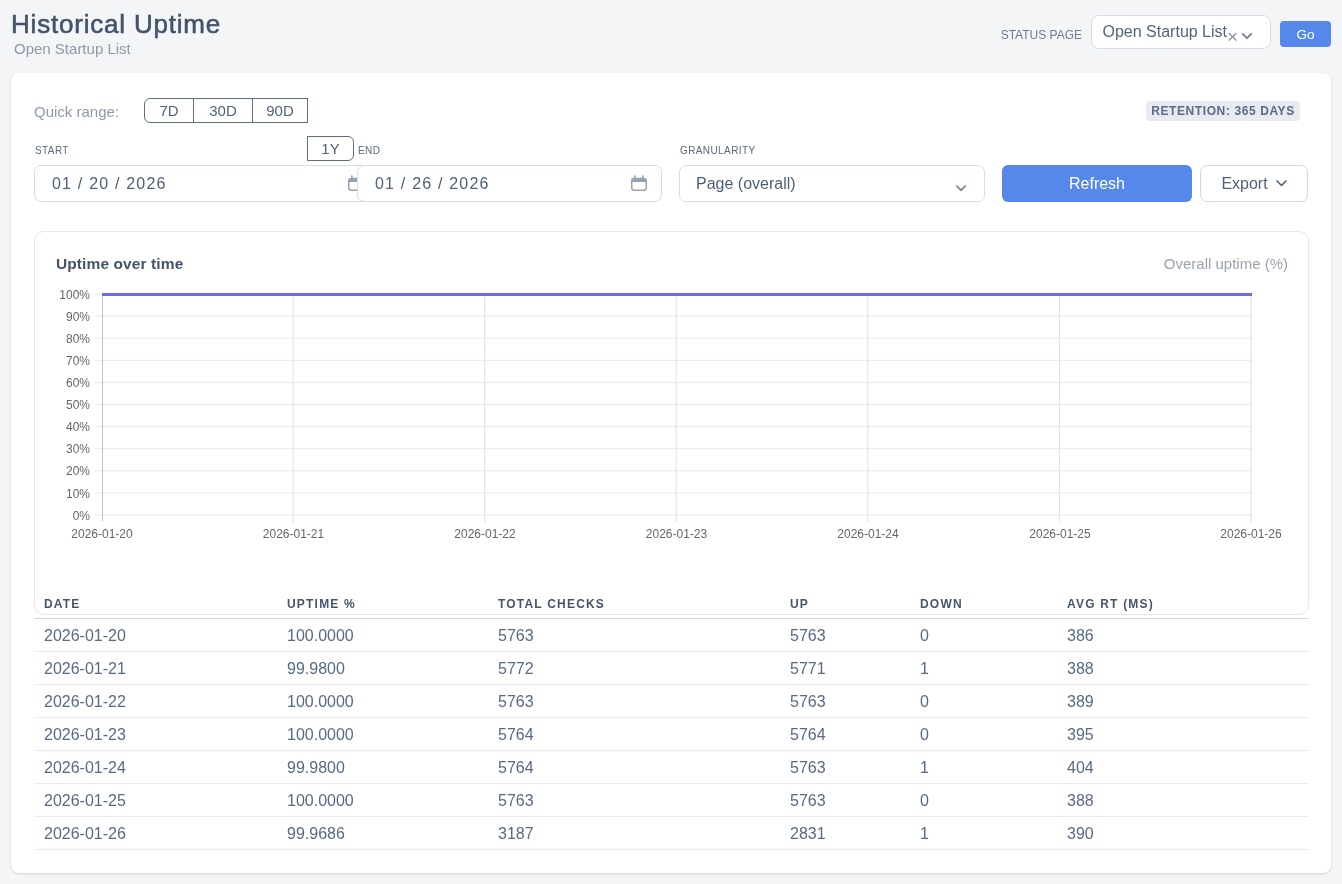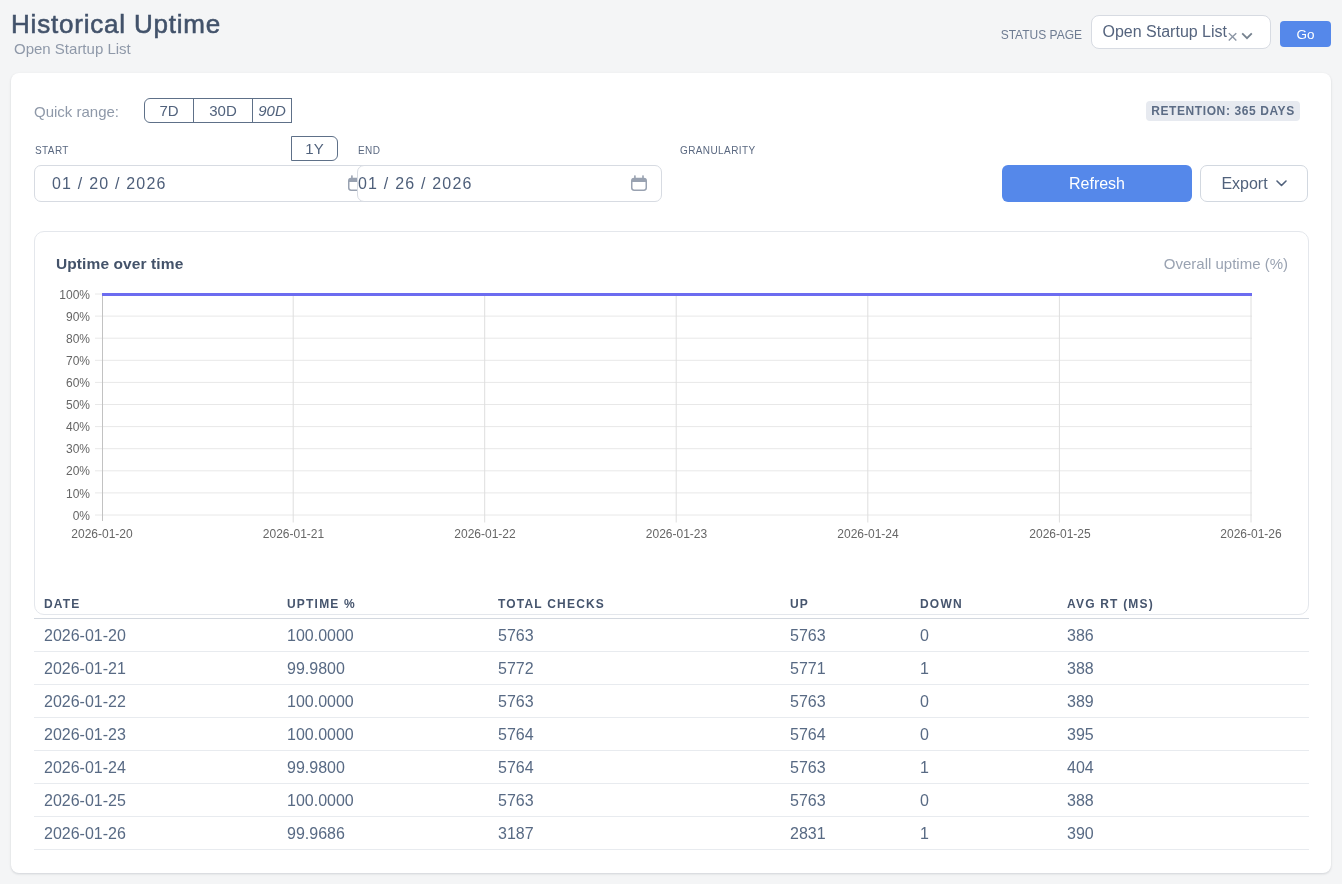--- a/index.html
+++ b/index.html
@@ -10,28 +10,28 @@
 .statuslabel { position:absolute; top:28px; right:260px; font-size:12px; font-weight:400; color:#6e7c92; letter-spacing:0; }
 .pagesel { position:absolute; left:1091px; top:15px; width:180px; height:34px; background:#fff; border:1px solid #d7dbe2; border-radius:8px; display:flex; align-items:center; padding:0 21px 0 10.5px; white-space:nowrap; overflow:hidden; }
 .pagesel .nm { font-size:16px; color:#55647e; }
 .pagesel .x { font-size:19px; color:#8c96a5; margin-left:0; margin-top:9px; }
 .pagesel .chev { margin-left:3px; margin-right:0; display:flex; flex:0 0 auto; margin-top:7px; }
 .gobtn { position:absolute; left:1280px; top:21px; width:51px; height:26px; background:#5588ea; color:#fff; font-size:13.5px; border-radius:4px; display:flex; align-items:center; justify-content:center; }
 .card { position:absolute; left:11px; top:73px; width:1320px; height:800px; background:#fff; border-radius:8px; box-shadow:0 1px 3px rgba(20,30,50,0.10), 0 1px 2px rgba(20,30,50,0.06); }
 .qlabel { position:absolute; left:23px; top:30px; font-size:15px; color:#8f99a9; }
 .seg { position:absolute; left:117px; top:25px; display:flex; }
 .seg button { height:25px; border:1px solid #5e7088; background:#fff; color:#51627c; font-size:15px; font-family:inherit; padding:0; margin-left:-1px; }
-.seg button:nth-child(1){width:50px;} .seg button:nth-child(2){width:60px;} .seg button:nth-child(3){width:40px;font-style:italic;} .seg button:nth-child(4){width:47px;}
+.seg button:nth-child(1){width:50px;} .seg button:nth-child(2){width:60px;} .seg button:nth-child(3){width:56px;} .seg button:nth-child(4){width:47px;}
 .seg button:first-child { border-radius:6px 0 0 6px; margin-left:16px; }
 .seg button:last-child { border-radius:0 6px 6px 0;margin-top:38px; }
 .badge { position:absolute; left:1135px; top:28px; width:154px; height:20px; background:#e7eaf0; border-radius:4px; color:#5c6c85; font-size:12px; font-weight:700; letter-spacing:0.6px; display:flex; align-items:center; justify-content:center; }
 .flabel { position:absolute; font-size:10px; color:#5a6880; letter-spacing:0.4px; }
 .field { position:absolute; top:92px; height:37px; background:#fff; border:1px solid #d7dbe2; border-radius:7px; display:flex; align-items:center; font-size:16px; color:#4e5f7a; }
 #f-start { left:23px; width:345px; padding-left:17px; letter-spacing:1.2px; }
-#f-end { left:346px; width:305px; letter-spacing:1.2px; }
+#f-end { left:346px; width:305px; padding-left:17px; letter-spacing:1.2px; }
 #f-gran { left:668px; width:306px; padding-left:16px; }
 .calico { position:absolute; right:14px; top:10px; }
 .refresh { position:absolute; left:991px; top:92px; width:190px; height:37px; background:#5588ea; border:none; border-radius:6px; color:#fff; font-size:16px; display:flex; align-items:center; justify-content:center; }
 .export { position:absolute; left:1189px; top:92px; width:108px; height:37px; background:#fff; border:1px solid #d2d8e0; border-radius:7px; color:#51627c; font-size:16px; display:flex; align-items:center; justify-content:center; gap:8px; }
 .chartcard { position:absolute; left:23px; top:158px; width:1275px; height:384px; background:#fff; border:1px solid #e4e7ec; border-radius:10px; }
 .ctitle { position:absolute; left:21px; top:23px; font-size:15.5px; font-weight:700; color:#44536a; letter-spacing:0.1px; }
 .clegend { position:absolute; right:20px; top:23px; font-size:15px; color:#9aa3b2; }
 .csvg { position:absolute; left:22px; top:52px; }
 table.data { position:absolute; left:23px; top:517px; width:1275px; border-collapse:collapse; table-layout:fixed; }
 table.data th { font-size:12px; font-weight:700; letter-spacing:1.2px; color:#46556e; text-align:left; padding:0 0 0 10px; height:28px; border-bottom:1px solid #d3d8df; vertical-align:middle; }
@@ -76,20 +76,25 @@
         </svg></span>
   </div>
   <div class="field" id="f-end">01 / 26 / 2026
     <span class="calico" style="top:9px;"><svg width="16" height="17" viewBox="0 0 16 17">
           <rect x="0.75" y="3.6" width="14.5" height="11.6" rx="2.4" fill="none" stroke="#99a2b1" stroke-width="1.5"></rect>
           <path d="M0.75 7.1 V6 a2.4 2.4 0 0 1 2.4 -2.4 h9.7 a2.4 2.4 0 0 1 2.4 2.4 v1.1 z" fill="#99a2b1"></path>
           <rect x="3.1" y="0.4" width="1.6" height="3.4" fill="#99a2b1"></rect>
           <rect x="11.2" y="0.4" width="1.6" height="3.4" fill="#99a2b1"></rect>
         </svg></span>
   </div>
+  <div class="field" id="f-gran">Page (overall)
+    <span class="calico" style="top:12px; right:17px;"><svg width="12" height="8" viewBox="0 0 12 8">
+          <path d="M1.2 1.5 L6 6.2 L10.8 1.5" fill="none" stroke="#76828f" stroke-width="1.7" stroke-linecap="butt" stroke-linejoin="miter"></path>
+        </svg></span>
+  </div>
   <div class="refresh">Refresh</div>
   <div class="export">Export <svg width="11" height="7" viewBox="0 0 11 7">
         <path d="M1 1 L5.5 5.5 L10 1" fill="none" stroke="#51627c" stroke-width="1.6" stroke-linecap="round" stroke-linejoin="round"></path>
       </svg></div>
 
   <div class="chartcard">
     <div class="ctitle">Uptime over time</div>
     <div class="clegend">Overall uptime (%)</div>
     <svg class="csvg" width="1230" height="266" viewBox="0 0 1230 266">
       <g stroke="#e8e8e8" stroke-width="1">

